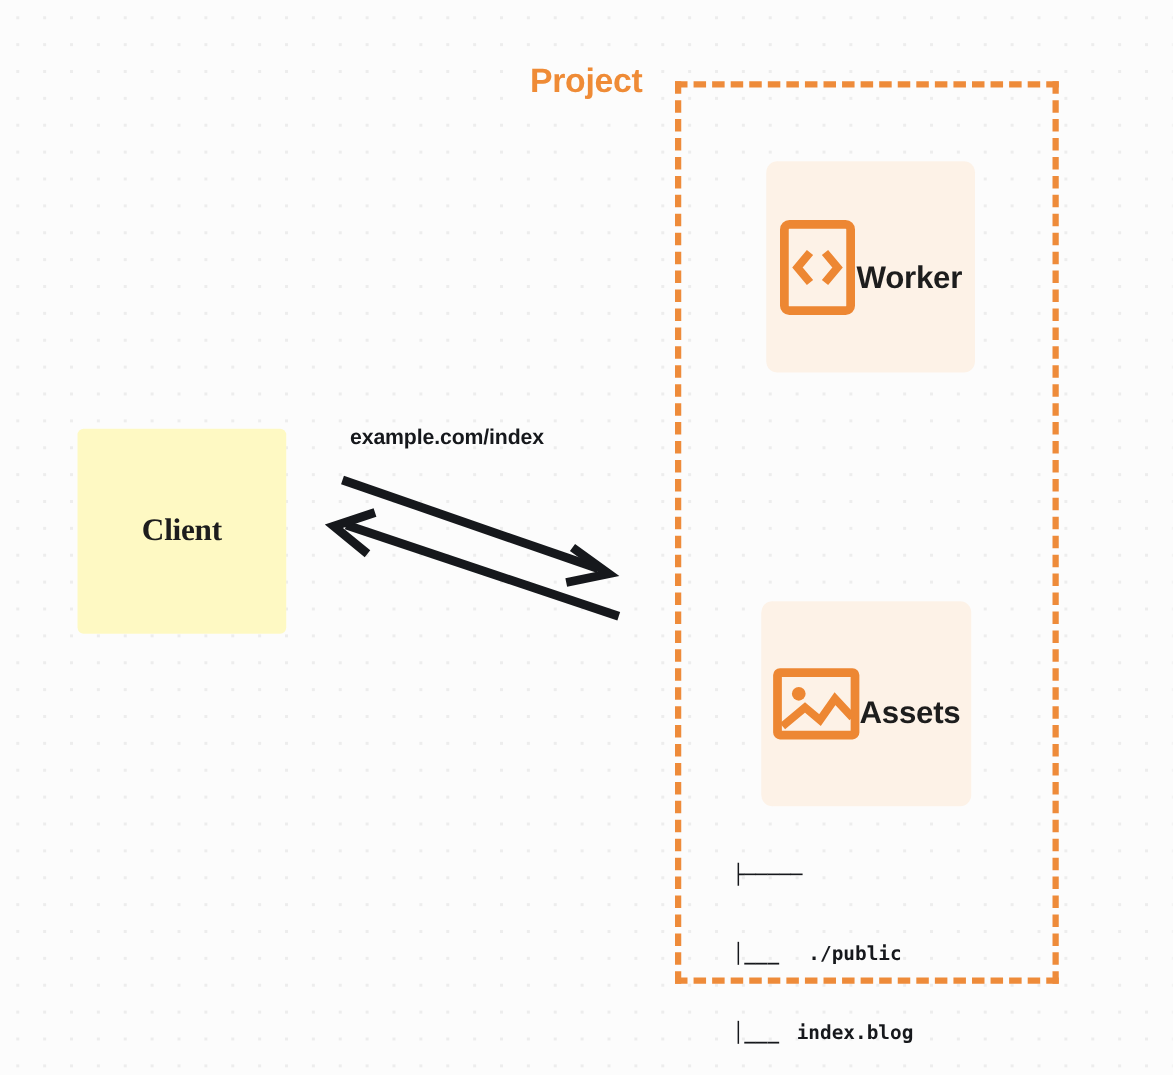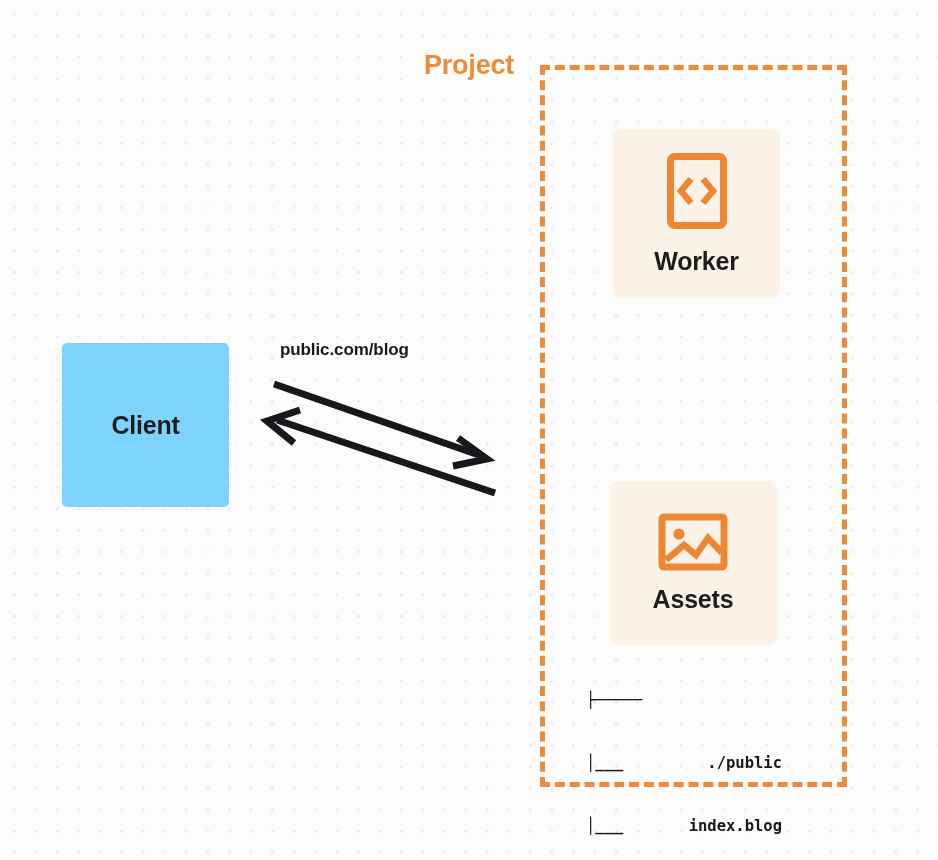--- a/index.html
+++ b/index.html
@@ -22,25 +22,26 @@
     height: 860px;
   }
 
   
   .client-node {
     position: absolute;
     left: 62px;
     top: 343px;
     width: 167px;
     height: 164px;
-    background: #7dd3fc;
+    background: #fef9c3;
     border-radius: 5px;
     display: flex;
     align-items: center;
     justify-content: center;
+    font-family: Liberation Serif, serif;
   }
   .client-label {
     font-size: 25px;
     font-weight: 700;
     color: #1d1d1d;
     letter-spacing: -0.2px;
   }
 
   
   .edge-label {
@@ -88,21 +89,20 @@
     letter-spacing: -0.2px;
     white-space: nowrap;
   }
 
   
   .card {
     position: absolute;
     background: #fdf2e7;
     border-radius: 9px;
     display: flex;
-    flex-direction: column;
     align-items: center;
     justify-content: center;
   }
   .card-worker {
     left: 613px;
     top: 129px;
     width: 167px;
     height: 169px;
   }
   .card-assets {
@@ -143,33 +143,33 @@
     position: relative;
     height: 21px;
   }
   .tree-branch {
     position: absolute;
     left: 0;
     top: 0;
   }
   .tree-name {
     display: block;
-    text-align: right;
+    text-align: center;
   }
 </style>
 </head>
 <body>
 
 <div id="canvas">
 
   <div class="client-node">
     <span class="client-label">Client</span>
   </div>
 
-  <div class="edge-label">public.com/blog</div>
+  <div class="edge-label">example.com/index</div>
 
   <svg class="arrows" viewBox="0 0 938 860">
 
     <g>
       <line x1="274" y1="384" x2="479" y2="455" stroke="#16181c" stroke-width="7" stroke-linecap="butt"></line>
       <polyline points="458,438 487,459 453,466" fill="none" stroke="#16181c" stroke-width="7" stroke-linecap="butt" stroke-linejoin="miter"></polyline>
     </g>
 
     <g>
       <line x1="495" y1="493" x2="277" y2="420" stroke="#16181c" stroke-width="7" stroke-linecap="butt"></line>

